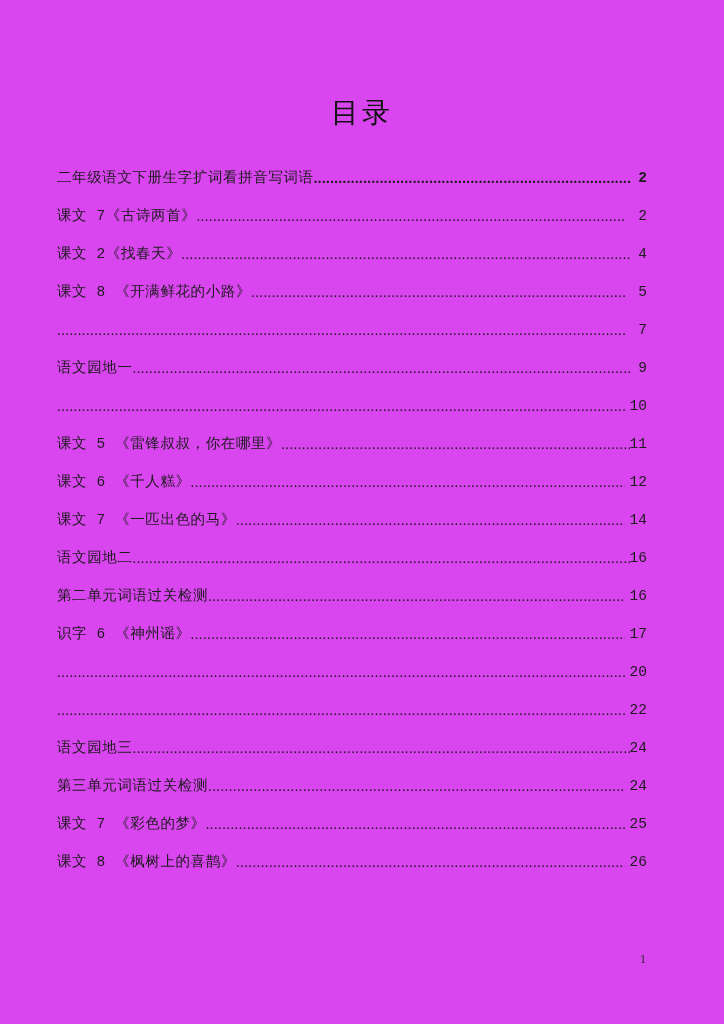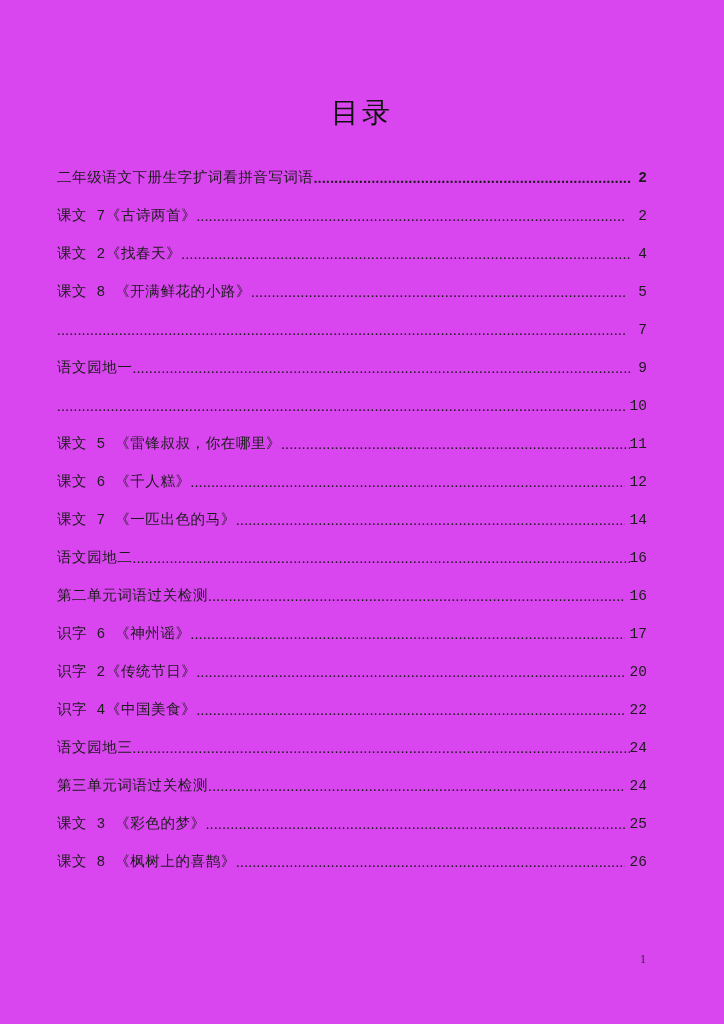--- a/index.html
+++ b/index.html
@@ -184,41 +184,39 @@
         <span class="entry-label">第二单元词语过关检测</span>
         <span class="leader"></span>
         <span class="entry-page">16</span>
       </div>
       <div class="toc-entry gap">
         <span class="entry-label">识字 6 《神州谣》</span>
         <span class="leader"></span>
         <span class="entry-page">17</span>
       </div>
       <div class="toc-entry gap">
-        <span class="entry-label">识字 2《传统节日》</span>
         <span class="leader"></span>
         <span class="entry-page">20</span>
       </div>
       <div class="toc-entry gap">
-        <span class="entry-label">识字 4《中国美食》</span>
         <span class="leader"></span>
         <span class="entry-page">22</span>
       </div>
       <div class="toc-entry">
         <span class="entry-label">语文园地三</span>
         <span class="leader"></span>
         <span class="entry-page">24</span>
       </div>
       <div class="toc-entry gap">
         <span class="entry-label">第三单元词语过关检测</span>
         <span class="leader"></span>
         <span class="entry-page">24</span>
       </div>
       <div class="toc-entry gap">
-        <span class="entry-label">课文 3  《彩色的梦》</span>
+        <span class="entry-label">课文 7  《彩色的梦》</span>
         <span class="leader"></span>
         <span class="entry-page">25</span>
       </div>
       <div class="toc-entry gap">
         <span class="entry-label">课文 8 《枫树上的喜鹊》</span>
         <span class="leader"></span>
         <span class="entry-page">26</span>
       </div>
     </div>
 

